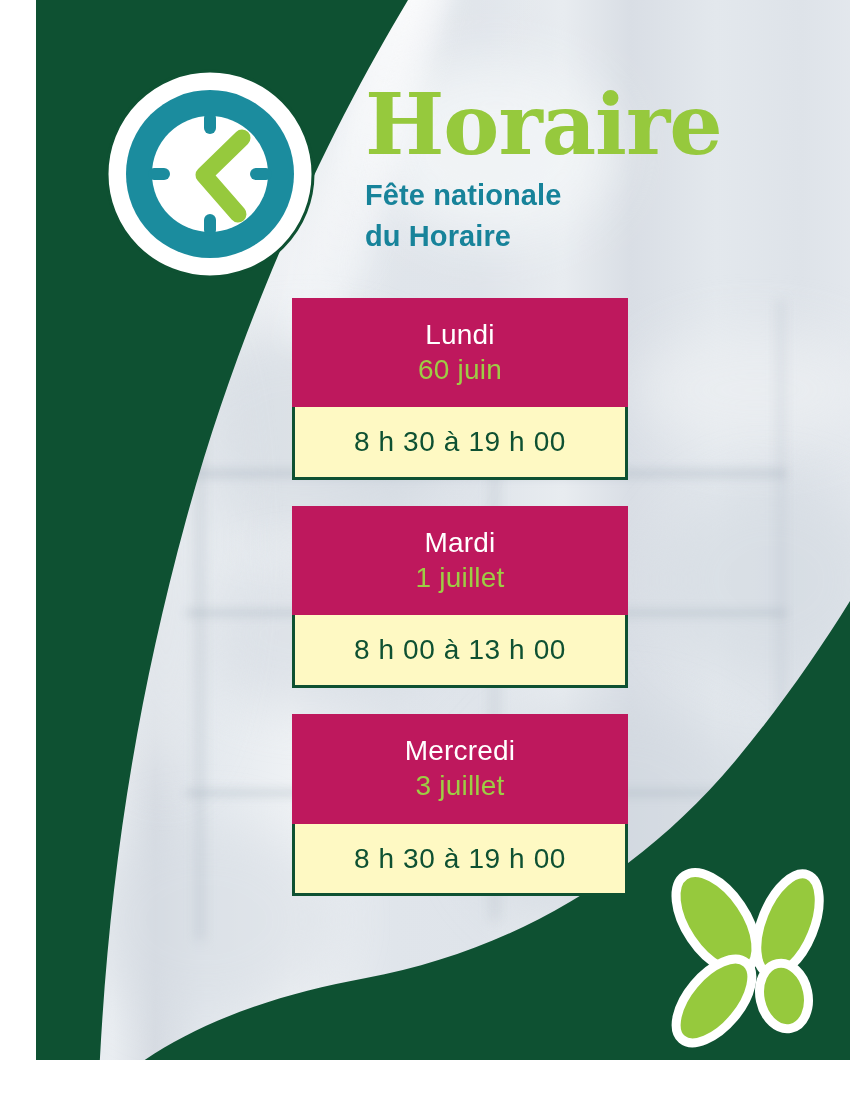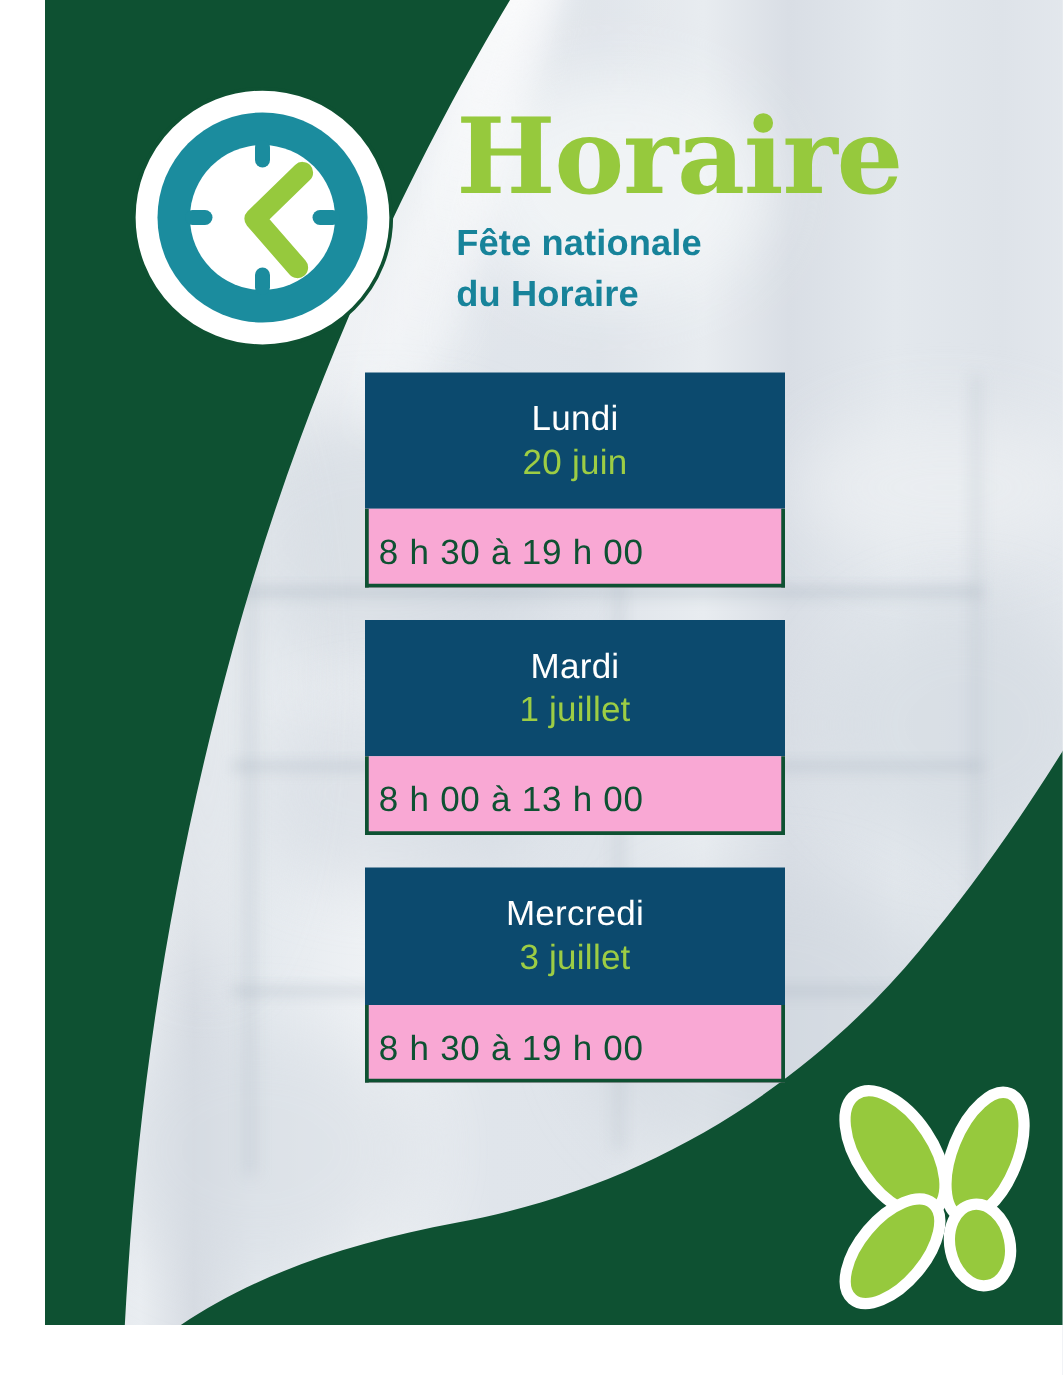--- a/index.html
+++ b/index.html
@@ -119,21 +119,21 @@
   .cards {
     position: absolute;
     left: 256px;
     top: 298px;
     width: 336px;
   }
   .card { margin-bottom: 26px; }
   .card:last-child { margin-bottom: 0; }
 
   .card-head {
-    background: #0c4a6e;
+    background: #be185d;
     padding: 21px 10px 20px;
     text-align: center;
   }
   .card-day {
     font-family: "Liberation Sans", sans-serif;
     font-weight: 400;
     font-size: 28px;
     line-height: 1.15;
     color: #ffffff;
     letter-spacing: .2px;
@@ -141,25 +141,25 @@
   .card-date {
     font-family: "Liberation Sans", sans-serif;
     font-weight: 400;
     font-size: 28px;
     line-height: 1.22;
     color: #9dcd44;
     letter-spacing: .2px;
     margin-top: 2px;
   }
   .card-body {
-    background: #f9a8d4;
+    background: #fef9c3;
     border: 3px solid #0e5132;
     border-top: none;
-    padding: 20px 8px 9px;
-    text-align: left;
+    padding: 20px 8px 19px;
+    text-align: center;
   }
   .card-hours {
     font-family: "Liberation Sans", sans-serif;
     font-weight: 400;
     font-size: 28px;
     line-height: 1.1;
     color: #0e5132;
     letter-spacing: .6px;
   }
 
@@ -227,21 +227,21 @@
     <h1 class="title">Horaire</h1>
     <div class="subtitle">Fête nationale
 du Horaire</div>
   </div>
 
   <div class="cards">
 
     <div class="card">
       <div class="card-head">
         <div class="card-day">Lundi</div>
-        <div class="card-date">20 juin</div>
+        <div class="card-date">60 juin</div>
       </div>
       <div class="card-body">
         <div class="card-hours">8 h 30 à 19 h 00</div>
       </div>
     </div>
 
     <div class="card">
       <div class="card-head">
         <div class="card-day">Mardi</div>
         <div class="card-date">1 juillet</div>

